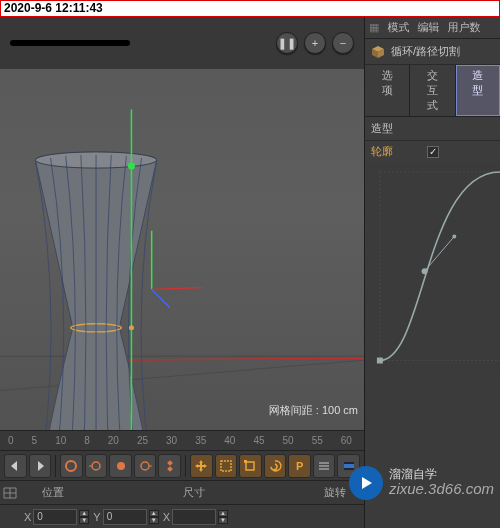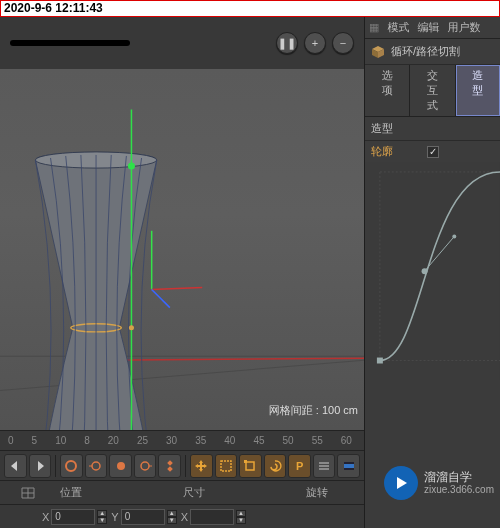--- a/index.html
+++ b/index.html
@@ -15,21 +15,21 @@
   .viewport svg { position:absolute; inset:0; }
   .grid-label { position:absolute; right:6px; bottom:12px; color:#ddd; font-size:11px; }
   .timeline { height:20px; background:#383838; border-top:1px solid #222; display:flex; align-items:center; color:#888; font-size:10px; padding:0 2px; overflow:hidden; white-space:nowrap; }
   .timeline-cursor { width:1px; height:100%; background:#2ee05a; margin-right:6px;}
   .tick { margin-right:18px; }
   .tools-row { height:30px; display:flex; align-items:center; gap:2px; padding:2px 4px; background:#383838; border-top:1px solid #222; }
   .tool-btn { width:24px; height:24px; border-radius:3px; display:flex; align-items:center; justify-content:center; background:#494949; border:1px solid #2a2a2a; color:#ddd; }
   .tool-btn svg{display:block;}
   .divider-v { width:1px; height:22px; background:#222; margin:0 2px;}
   .tool-orange { background:#6a4e2b; }
-  .coords-row { height:24px; display:flex; align-items:center; gap:4px; padding:0 18px; background:#383838; border-top:1px solid #222; font-size:11px; color:#aaa;}
+  .coords-row { height:24px; display:flex; align-items:center; gap:4px; padding:0 0; background:#383838; border-top:1px solid #222; font-size:11px; color:#aaa;}
   .grid-icon { width:20px; height:16px; display:flex; align-items:center; justify-content:center;}
   .coord-group { display:flex; align-items:center; gap:2px;}
   .coord-field { width:44px; height:16px; background:#2e2e2e; border:1px solid #555; color:#bbb; font-size:10px; padding:0 3px; }
   .label-sec { flex:1; display:flex; justify-content:space-between; padding:0 18px; }
   
   .panel { width:136px; background:#3c3c3c; border-left:1px solid #1e1e1e; display:flex; flex-direction:column; position:relative;}
   .panel-tabs { display:flex; align-items:center; height:22px; border-bottom:1px solid #222; padding-left:4px; gap:8px; font-size:11px; color:#bbb;}
   .grid-icon2 { color:#777;}
   .panel-heading { display:flex; align-items:flex-end; gap:6px; padding:5px 6px; color:#cacaca; border-bottom:1px solid #2a2a2a;}
   .cube-icon { width:14px; height:14px; }
@@ -44,21 +44,21 @@
   .checkbox { width:12px; height:12px; background:#2d2d2d; border:1px solid #666; }
   .checkbox.checked::after{content:"✓"; color:#ddd; font-size:10px; position:relative; top:-2px; left:1px;}
   .num-field { flex:1; min-width:0; height:15px; background:#222; border:1px solid #5a5a5a; color:#bbb; font-size:10px; padding:0 3px;}
   .spin { width:10px; display:flex; flex-direction:column;}
   .spin div{height:7px; background:#4a4a4a; border:1px solid #222; font-size:6px; line-height:5px; text-align:center; color:#ccc;}
   .curve-area { flex:1; background:#3b3b3b; position:relative; padding:6px; min-height:0;}
   .curve-area svg{position:absolute; inset:0;}
   .watermark { position:absolute; right:6px; bottom:28px; display:flex; align-items:center; gap:6px; color:#d9d9d9; font-size:12px; z-index:50; }
   .wm-badge { width:34px; height:34px; border-radius:17px; background:#1263b5; display:flex; align-items:center; justify-content:center; }
   .wm-text { display:flex; flex-direction:column; line-height:1.1; }
-  .wm-text .sub { font-size:10px; color:#aaa; }
+  .wm-text .sub { font-size:15px; color:#aaa;font-style:italic; }
 </style>
 </head>
 <body>
 
 <div class="timestamp-bar">
   <span>2020-9-6 12:11:43</span>
 </div>
 
 <div class="main">
   <div class="viewport-area">

